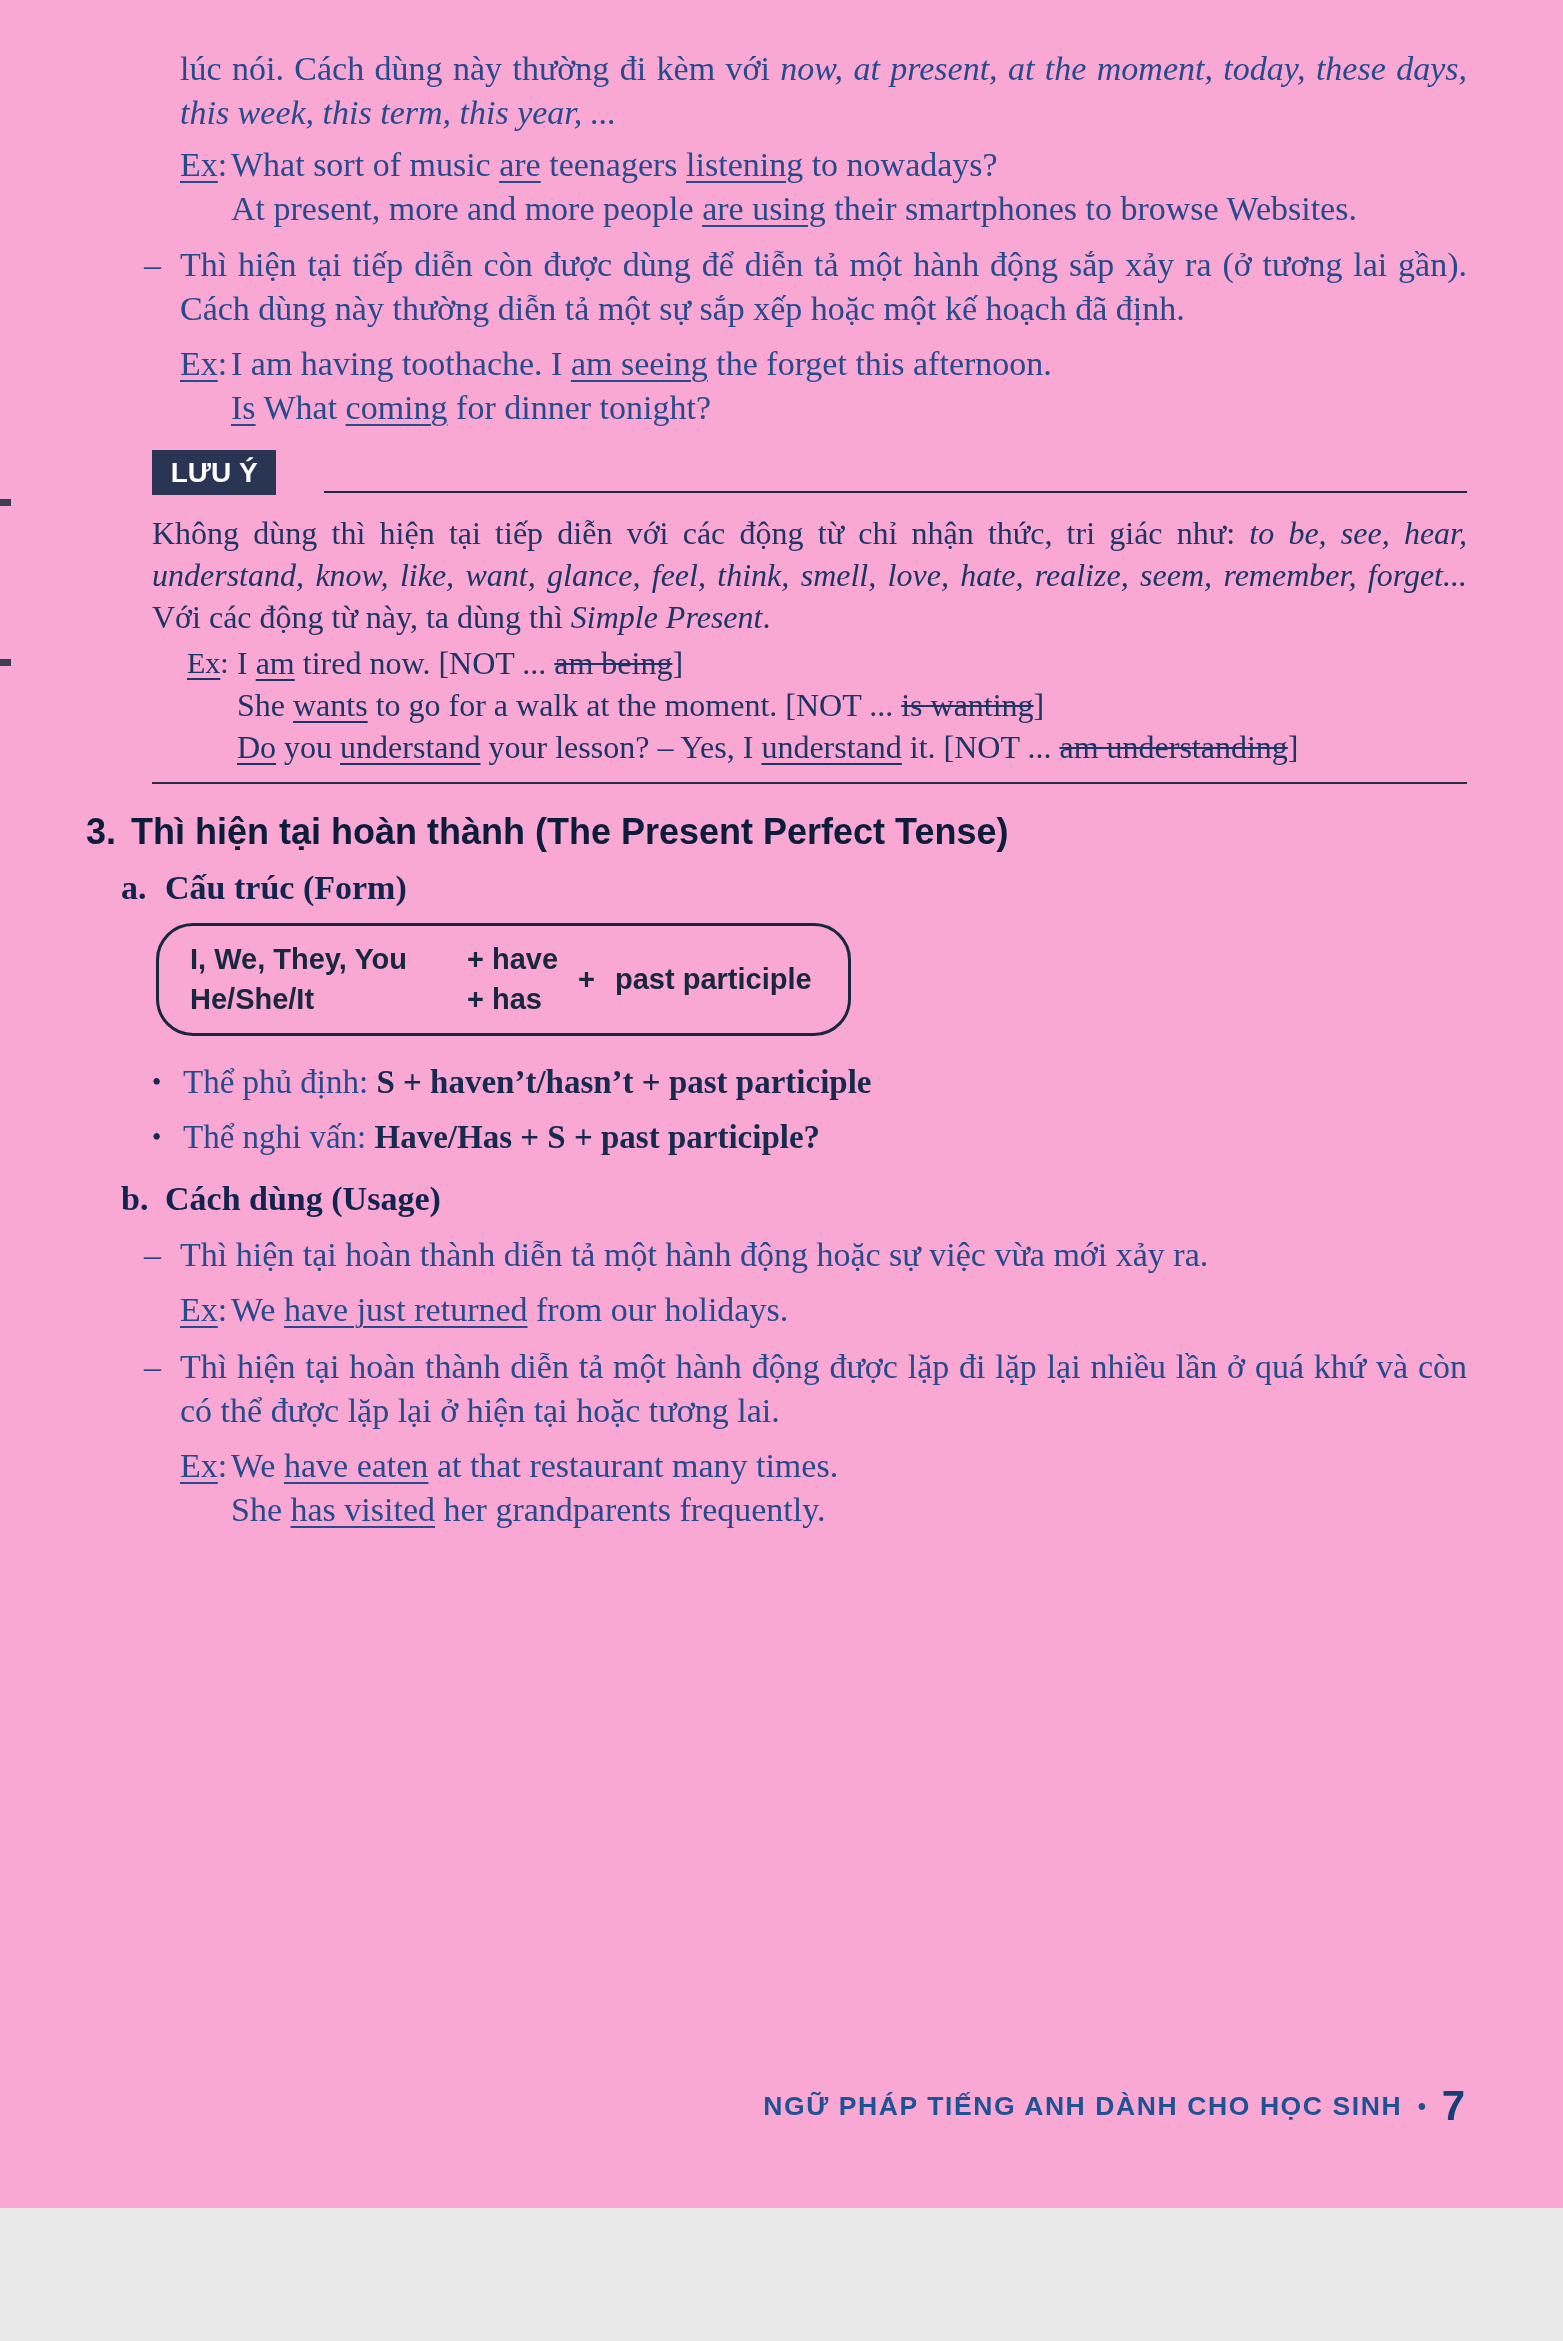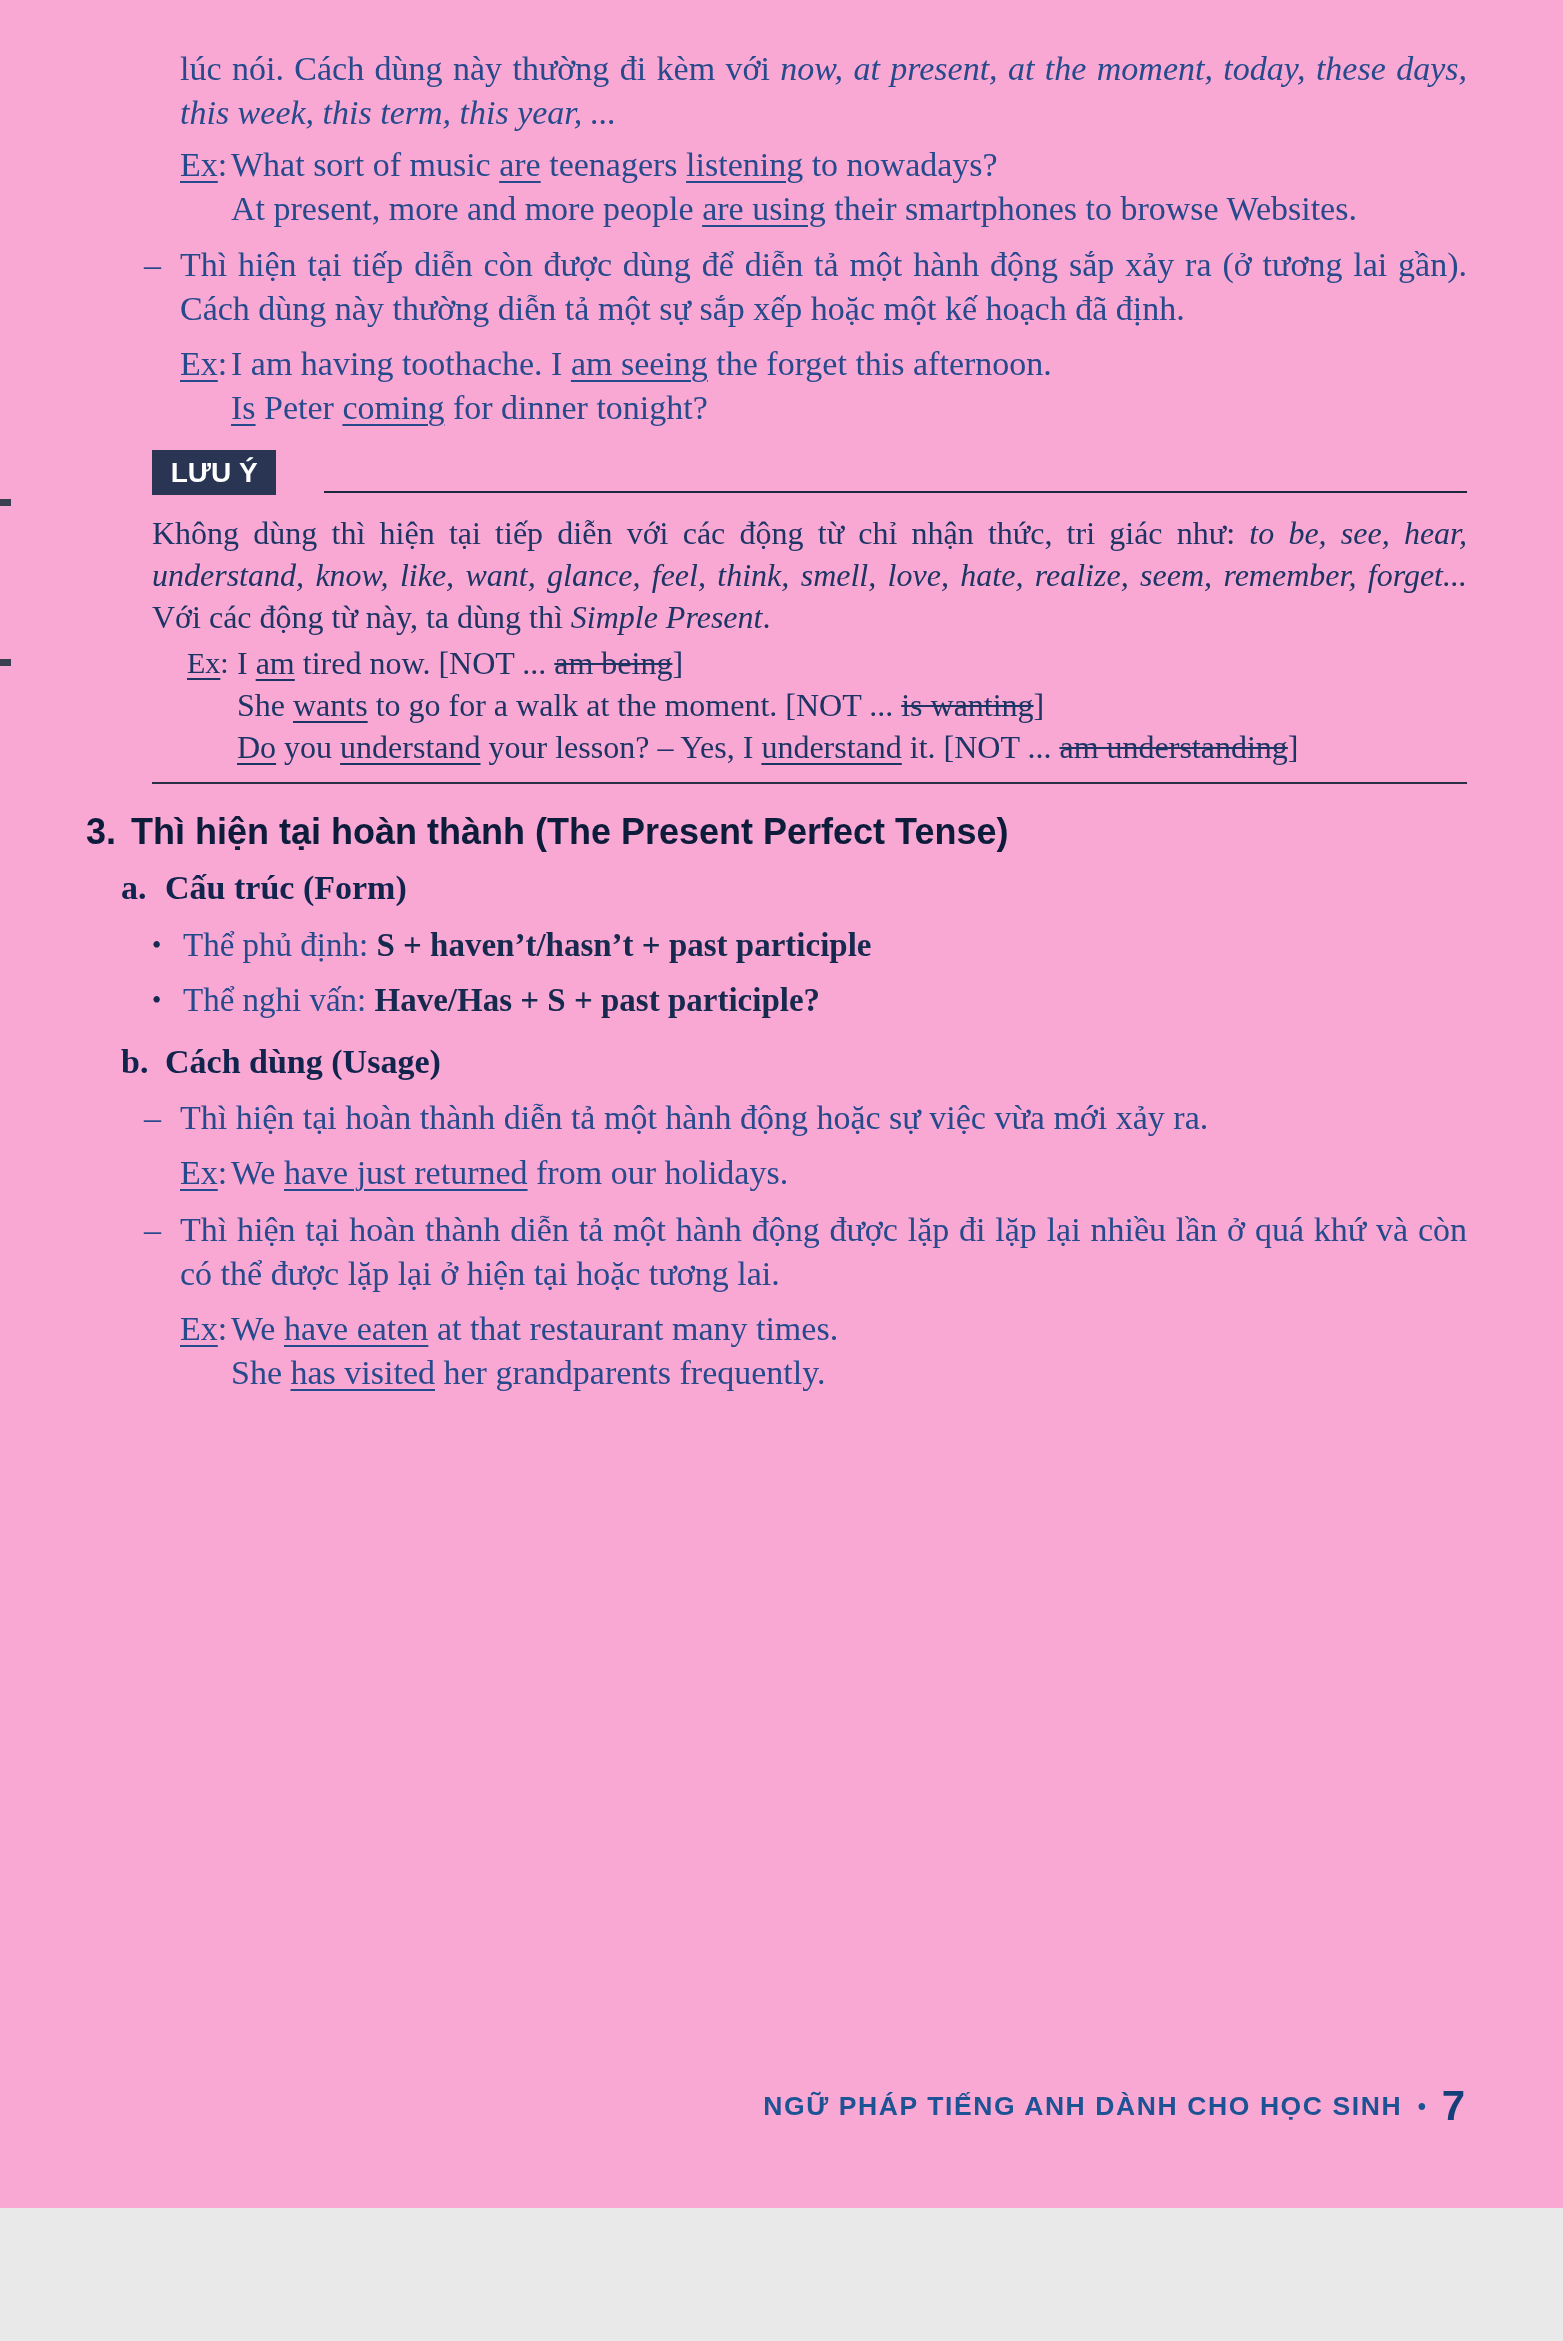--- a/index.html
+++ b/index.html
@@ -151,21 +151,21 @@
 
     <div class="dash-item">
       <span class="dash">–</span>
       <p class="body just">Thì hiện tại tiếp diễn còn được dùng để diễn tả một hành động sắp xảy ra (ở tương lai gần). Cách dùng này thường diễn tả một sự sắp xếp hoặc một kế hoạch đã định.</p>
     </div>
 
     <div class="ex">
       <span class="ex-label"><span class="f-u">Ex</span><span>:</span></span>
       <div class="ex-body">
         <p class="body"><span>I am having toothache. I </span><span class="f-u">am seeing</span><span> the forget this afternoon.</span></p>
-        <p class="body"><span class="f-u">Is</span><span> Peter </span><span class="f-u">coming</span><span> for dinner tonight?</span></p>
+        <p class="body"><span class="f-u">Is</span><span> What </span><span class="f-u">coming</span><span> for dinner tonight?</span></p>
       </div>
     </div>
 
     <section class="note-section">
       <div class="badge-row">
         <span class="badge">LƯU Ý</span>
         <span class="badge-rule"></span>
       </div>
       <p class="note-text just"><span>Không dùng thì hiện tại tiếp diễn với các động từ chỉ nhận thức, tri giác như: </span><span class="f-i">to be, see, hear, understand, know, like, want, glance, feel, think, smell, love, hate, realize, seem, remember, forget...</span><span> Với các động từ này, ta dùng thì </span><span class="f-i">Simple Present</span><span>.</span></p>
       <div class="ex note-ex">
@@ -182,20 +182,32 @@
     <h2 class="h-section">
       <span class="h-num">3.</span>
       <span>Thì hiện tại hoàn thành (The Present Perfect Tense)</span>
     </h2>
 
     <h3 class="h-sub">
       <span class="h-letter">a.</span>
       <span>Cấu trúc (Form)</span>
     </h3>
 
+    <div>
+      <div class="formula-box">
+        <div class="f-grid">
+          <span class="f-subj1">I, We, They, You</span>
+          <span class="f-verb1">+  have</span>
+          <span class="f-plus">+</span>
+          <span class="f-part">past participle</span>
+          <span class="f-subj2">He/She/It</span>
+          <span class="f-verb2">+  has</span>
+        </div>
+      </div>
+    </div>
 
     <div class="bullet-item">
       <span class="bullet-dot">•</span>
       <p class="bullet-text"><span>Thể phủ định: </span><span class="f-b">S + haven’t/hasn’t + past participle</span></p>
     </div>
     <div class="bullet-item">
       <span class="bullet-dot">•</span>
       <p class="bullet-text"><span>Thể nghi vấn: </span><span class="f-b">Have/Has + S + past participle?</span></p>
     </div>
 

